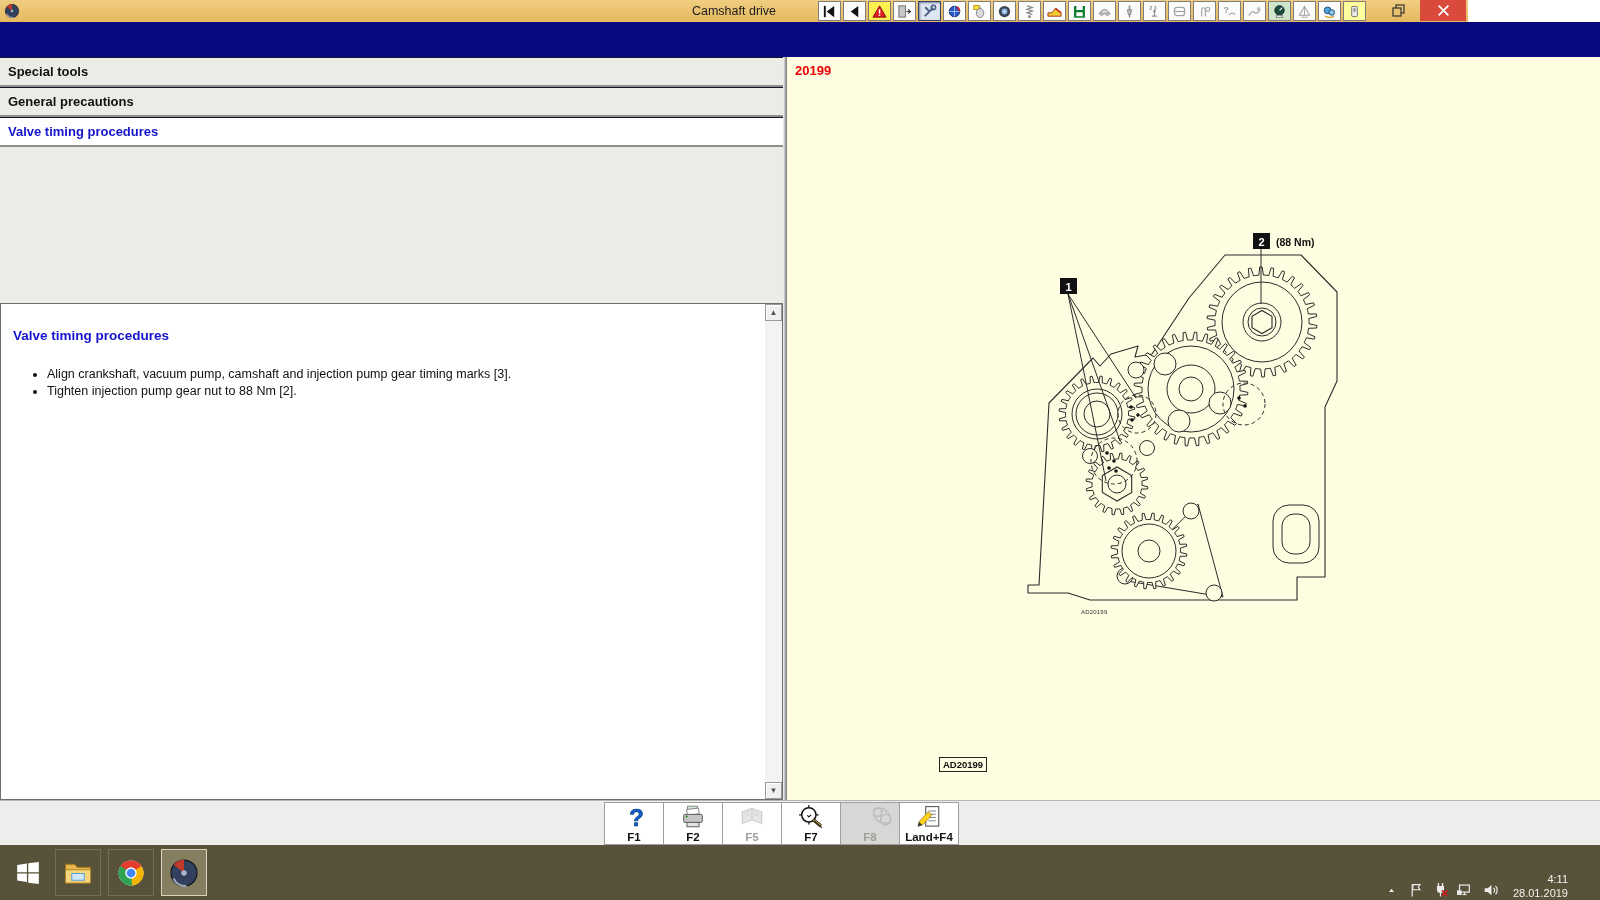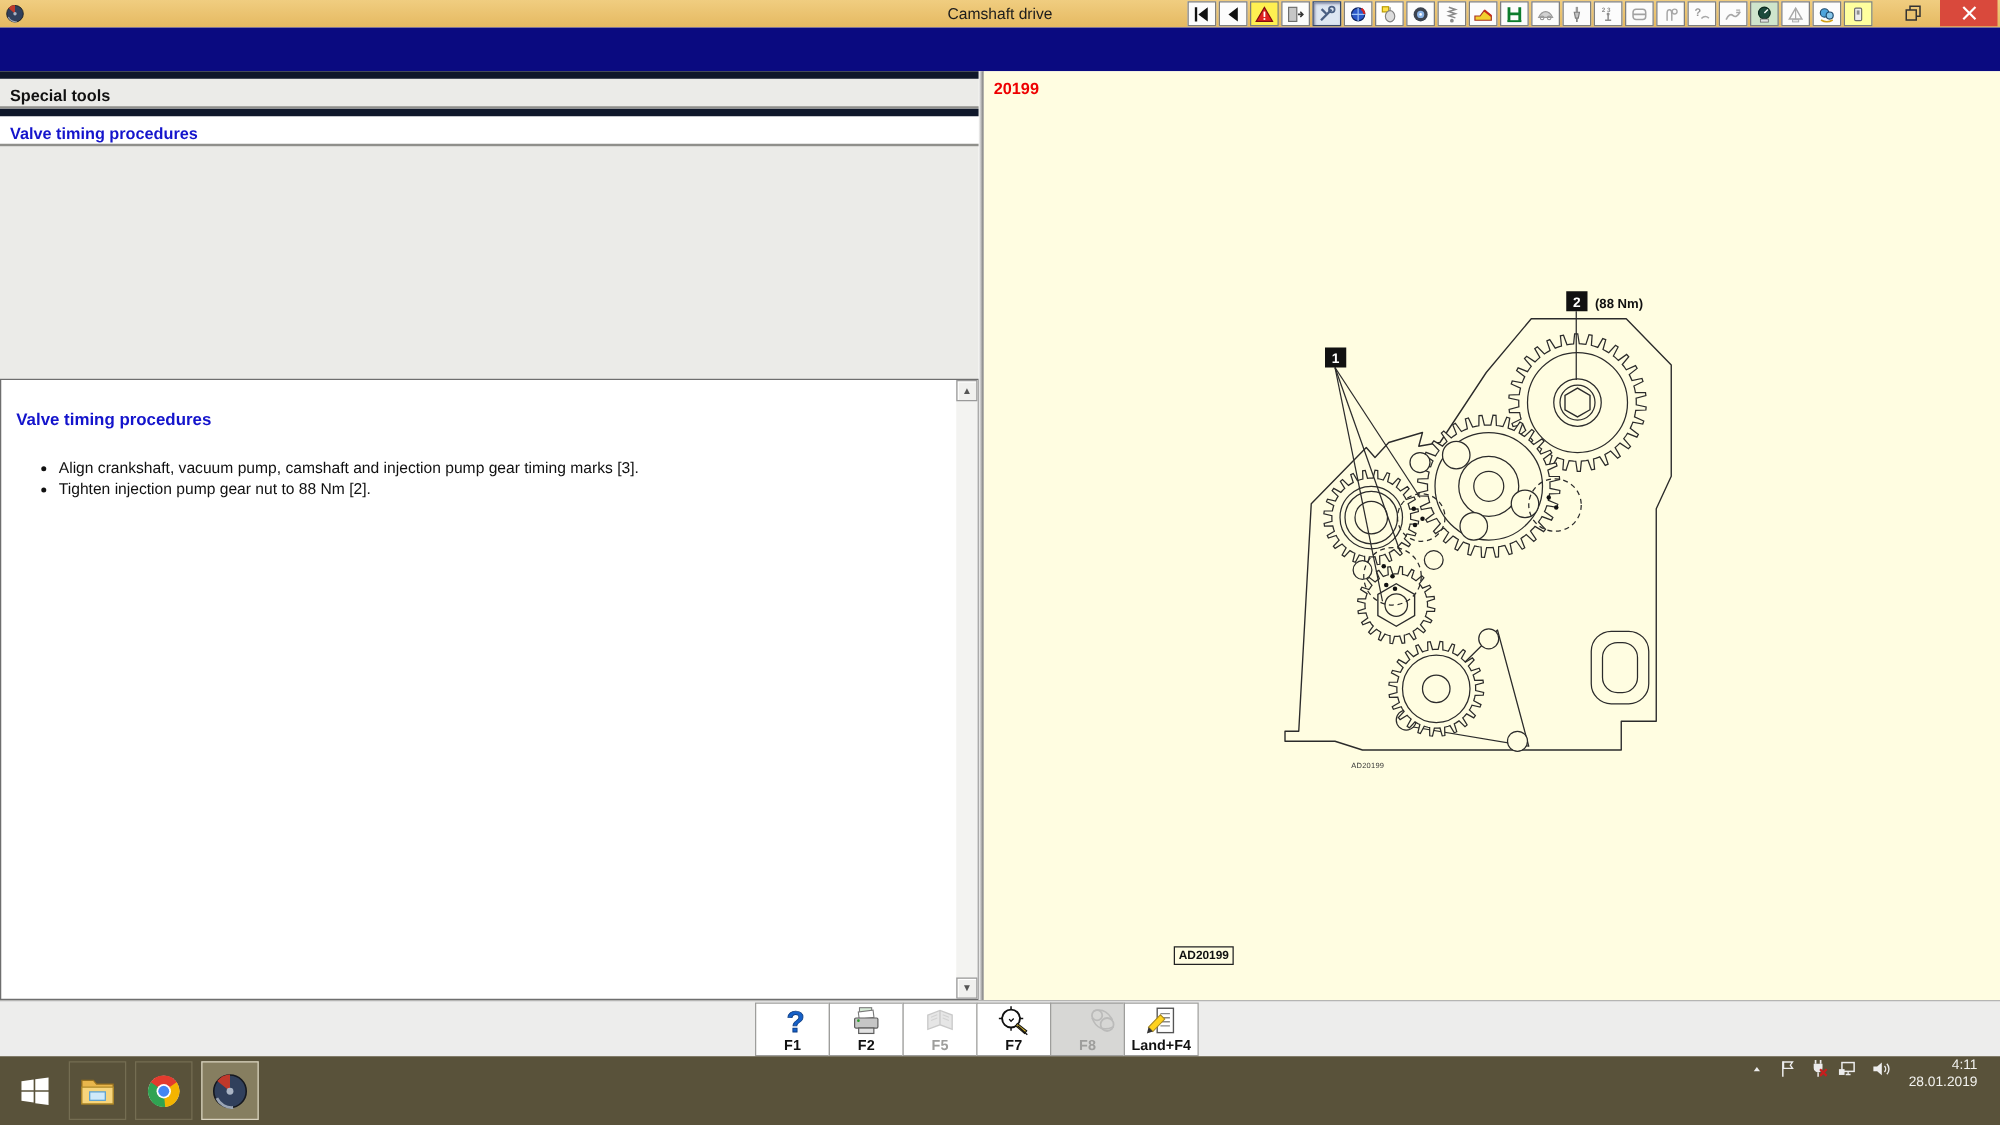--- a/index.html
+++ b/index.html
@@ -1,20 +1,20 @@
 <!DOCTYPE html>
 <html><head>
 <meta charset="utf-8">
 <style>
   * { margin:0; padding:0; box-sizing:border-box; }
   html,body { width:1600px; height:900px; overflow:hidden;
     font-family:"Liberation Sans","DejaVu Sans",sans-serif; background:#fff; }
 
   
-  #titlebar { position:absolute; left:0; top:0; width:1600px; height:22px;
+  #titlebar { position:absolute; left:0; top:0; width:1468px; height:22px;
     background:linear-gradient(#f0cd80,#e5b961); }
   #app-icon { position:absolute; left:4px; top:3px; width:16px; height:16px; }
   #win-title { position:absolute; left:0; right:0; top:0; height:22px; line-height:22px;
     text-align:center; font-size:12.5px; color:#1c1c1c; }
   #tb-icons { position:absolute; right:102px; top:1px; display:flex; gap:2px; }
   .tb-btn { width:23px; height:20px; background:#fcfcfc; border:1px solid #7e7e7e;
     display:flex; align-items:center; justify-content:center; }
   .tb-btn svg { width:15px; height:15px; }
   .tb-btn.active { background:#dde6f2; border-color:#334466; box-shadow:inset 1px 1px 2px rgba(10,10,60,.45); }
   #btn-restore { position:absolute; right:62px; top:4px; width:14px; height:14px; }
@@ -24,21 +24,21 @@
   
   #veh-header { position:absolute; left:0; top:22px; width:1600px; height:35px;
     background:#0a0a80; color:#ffff00; font-weight:bold; font-size:13px; padding:2px 0 0 8px; }
   #veh-line1 { display:flex; }
   #veh-make { min-width:82px; }
   #veh-line1 span, #veh-line2 { line-height:16px; }
 
   
   #left-panel { position:absolute; left:0; top:57px; width:783px; height:743px; background:#ebebe8; }
   .sec-row { height:30px; line-height:28px; padding-left:8px; font-size:13px; font-weight:bold;
-    color:#111; background:#ebebe8; border-top:6px solid #0f172a; border-bottom:2px solid #8f8f8b; }
+    color:#111; background:#ebebe8; border-top:1px solid #0f172a; border-bottom:2px solid #8f8f8b; }
   .sec-row.selected { background:#ffffff; color:#1414cc; }
   #content-box { position:absolute; left:0; top:246px; width:783px; height:497px;
     background:#fff; border:1px solid #6e6e6e; }
   #article-title { color:#1414cc; font-weight:bold; font-size:13.5px; margin:24px 0 24px 12px; }
   #bullets { margin-left:46px; }
   #bullets li { font-size:12.5px; color:#111; margin-bottom:3px; }
   #vscroll { position:absolute; right:0; top:0; width:17px; height:495px; background:#f3f3f1; }
   .sb-btn { position:absolute; left:0; width:17px; height:17px; background:#f0f0ee;
     border:1px solid #9a9a9a; box-shadow:inset 1px 1px 0 #fff; color:#555; font-size:8px;
     display:flex; align-items:center; justify-content:center; }
@@ -71,21 +71,21 @@
   
   #taskbar { position:absolute; left:0; top:845px; width:1600px; height:55px; background:#59523a; }
   #start-btn { position:absolute; left:8px; top:0; width:40px; height:55px;
     display:flex; align-items:center; justify-content:center; }
   #start-btn svg { width:26px; height:26px; }
   #task-apps { position:absolute; left:55px; top:4px; display:flex; gap:7px; }
   .task-app { width:46px; height:47px; display:flex; align-items:center; justify-content:center;
     border:1px solid #746d52; }
   .task-app.active { background:#867e60; border:1px solid #d9d3bf; }
   .task-app svg { width:30px; height:30px; }
-  #tray { position:absolute; right:4px; top:0; height:55px; display:flex; align-items:flex-start; }
+  #tray { position:absolute; right:18px; top:0; height:55px; display:flex; align-items:flex-end; }
   .tray-ic { width:20px; height:20px; margin-right:5px; display:flex; align-items:center; justify-content:center; }
   .tray-ic svg { width:18px; height:18px; }
   #clock { width:76px; text-align:right; padding-right:14px; color:#f2f2ee; font-size:11px; line-height:14px; }
 </style>
 </head>
 <body>
 
 <div id="titlebar">
   <svg id="app-icon" viewBox="0 0 24 24">
       <circle cx="12" cy="12" r="10" fill="#31405c" stroke="#15181f"></circle>
@@ -248,20 +248,21 @@
     </svg>
   </div>
 </div>
 
 <div id="veh-header">
 </div>
 
 <div id="left-panel">
   <div id="sections">
       <div class="sec-row">Special tools</div>
+      <div class="sec-row">General precautions</div>
       <div class="sec-row selected">Valve timing procedures</div>
     </div>
   <div id="content-box">
     <div id="article-title">Valve timing procedures</div>
     <ul id="bullets">
         <li>Align crankshaft, vacuum pump, camshaft and injection pump gear timing marks [3].</li>
         <li>Tighten injection pump gear nut to 88 Nm [2].</li>
       </ul>
     <div id="vscroll">
       <div class="sb-btn" id="sb-up">▲</div>

